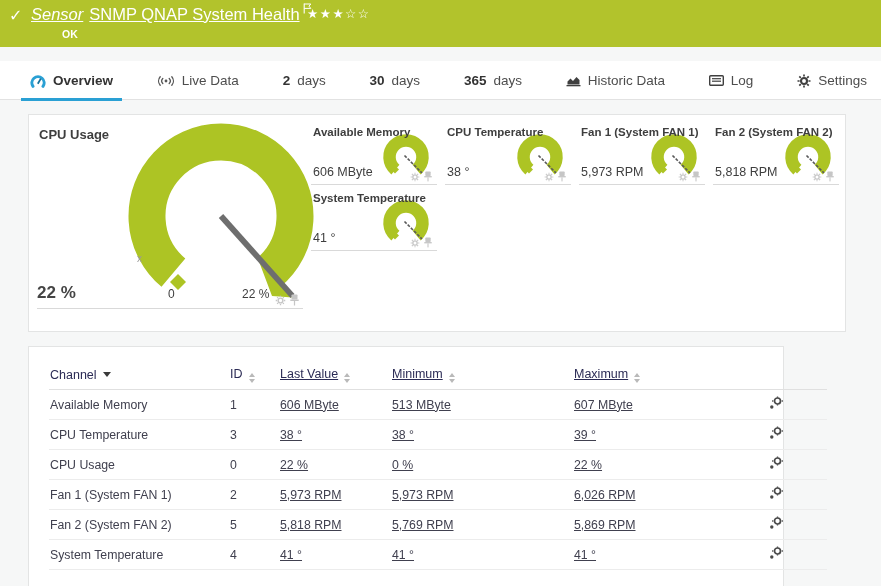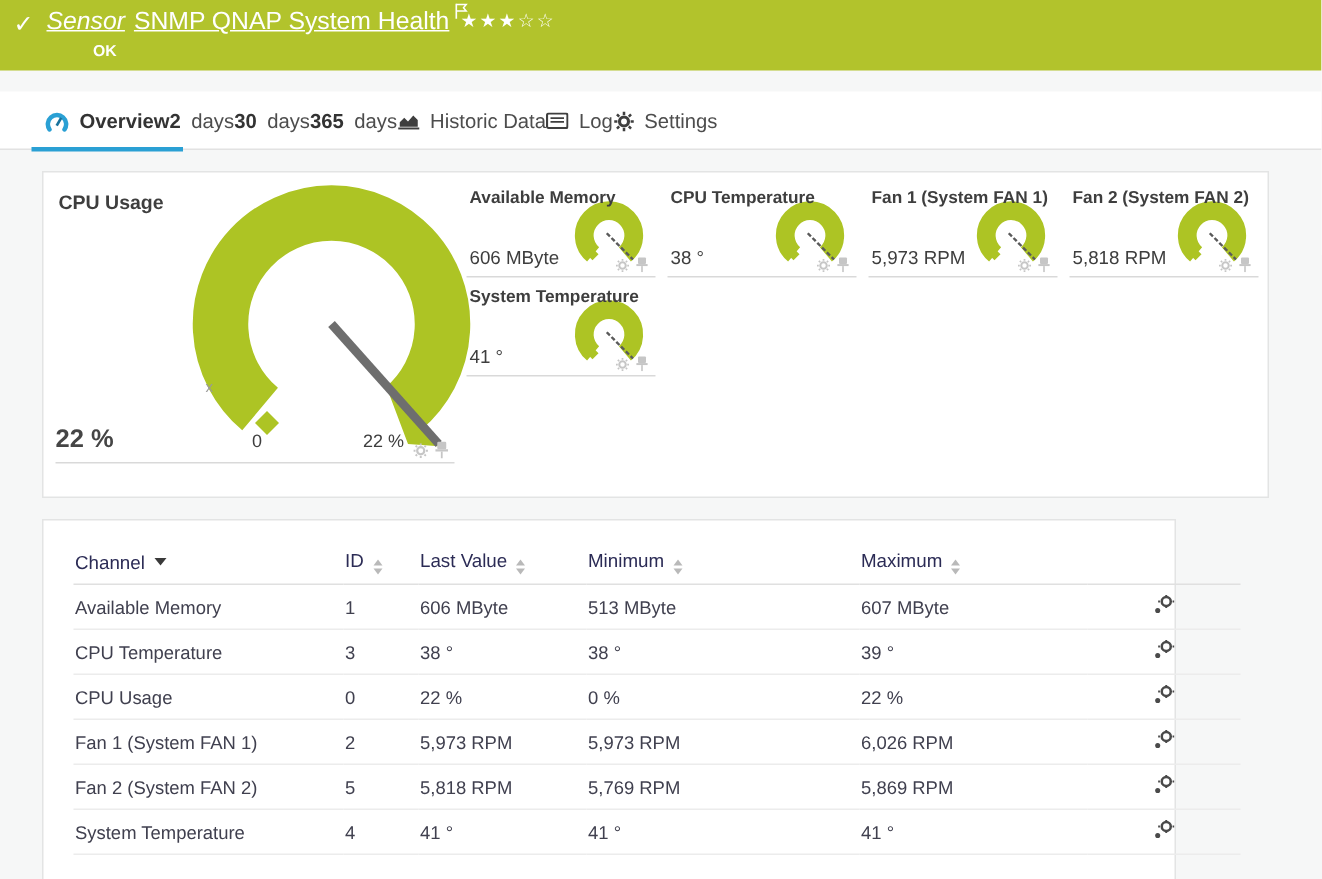--- a/index.html
+++ b/index.html
@@ -10,21 +10,21 @@
   .hdr{position:absolute;left:0;top:0;width:881px;height:47px;background:#b2c32c;}
   .hdr-check{position:absolute;left:9px;top:6px;font-size:16px;font-weight:700;color:#fff;}
   .hdr-title{position:absolute;left:31px;top:5px;font-size:16.5px;color:#fff;white-space:nowrap;text-decoration:underline;}
   .hdr-title i{margin-right:6px;}
   .hdr-flag{position:relative;top:-6px;margin-left:3px;display:inline-block;}
   .hdr-stars{position:absolute;left:307px;top:6px;color:#fff;font-size:12.5px;letter-spacing:1.5px;}
   .hdr-ok{position:absolute;left:46px;top:28px;font-size:10.5px;font-weight:700;color:#fff;margin-left:16px;}
 
   
   .tabbar{position:absolute;left:0;top:61px;width:881px;height:39px;background:#fff;
-          border-bottom:1px solid #e2e2e2;display:flex;
+          border-bottom:1px solid #e2e2e2;display:flex;justify-content:space-between;
           box-sizing:border-box;padding:0 14px 0 30px;}
   .tab{height:39px;display:flex;align-items:center;gap:7px;position:relative;
        font-size:13.5px;color:#4d4d4d;cursor:pointer;white-space:nowrap;}
   .tab .num{font-weight:700;color:#333;}
   .tab.active{color:#333;font-weight:700;}
   .tab.active::after{content:"";position:absolute;left:-9px;right:-9px;bottom:-1px;height:3px;background:#2aa0d4;}
 
   
   .panel{position:absolute;background:#fff;border:1px solid #e3e4e4;box-sizing:border-box;}
   .panel.gauges{left:28px;top:114px;width:818px;height:218px;}
@@ -52,21 +52,21 @@
   .gauge-cell .cell-value{position:absolute;left:2px;bottom:5px;font-size:12.5px;color:#3e3e3e;}
   .gauge-cell .mini-icons{position:absolute;right:5px;bottom:2px;}
 
   .mini-icons{display:inline-flex;gap:4px;align-items:center;cursor:pointer;}
 
   
   table.channels{position:absolute;left:20px;top:14px;width:778px;border-collapse:collapse;table-layout:fixed;}
   table.channels th{font-size:12.5px;font-weight:400;color:#2b2b55;height:26px;text-align:left;
                     border-bottom:1px solid #e0e0e0;cursor:pointer;white-space:nowrap;}
   table.channels td{font-size:12.3px;color:#40404f;height:27px;border-bottom:1px solid #ececec;white-space:nowrap;}
-  .col-right{text-align:left;padding-right:24px;}
+  .col-right{text-align:left;padding-right:24px;text-decoration:underline;}
   .col-gear{text-align:center !important;}
   .sort{display:inline-flex;flex-direction:column;gap:2px;margin-left:6px;vertical-align:1px;}
   .sort i{display:block;width:0;height:0;border-left:3.5px solid transparent;border-right:3.5px solid transparent;}
   .sort .up{border-bottom:4px solid #b9b9b9;}
   .sort .down{border-top:4px solid #b9b9b9;}
   .sort-active{display:inline-block;margin-left:6px;width:0;height:0;vertical-align:2px;
                border-left:4px solid transparent;border-right:4px solid transparent;border-top:5px solid #3a3a3a;}
   .gear-btn{background:none;border:none;padding:0;cursor:pointer;line-height:0;}
 </style>
 </head>
@@ -86,20 +86,32 @@
     <span class="hdr-ok">OK</span>
   </div>
 
   <div class="tabbar">
     <div class="tab active">
       <svg width="16" height="14" viewBox="0 0 16 14">
           <path d="M3 12.3 A6.1 6.1 0 1 1 13 12.3" fill="none" stroke="#2aa0d4" stroke-width="3" stroke-linecap="round"></path>
           <line x1="7.8" y1="9.8" x2="10.8" y2="4.6" stroke="#18729c" stroke-width="1.8"></line>
         </svg>
       <span>Overview</span>
+    </div>
+    <div class="tab">
+      <svg width="18" height="12" viewBox="0 0 18 12">
+          <g stroke="#555" stroke-width="1.3" fill="none" stroke-linecap="round">
+            <path d="M5.8 3.5 A3.6 3.6 0 0 0 5.8 8.5"></path>
+            <path d="M3.2 1.8 A6.3 6.3 0 0 0 3.2 10.2"></path>
+            <path d="M12.2 3.5 A3.6 3.6 0 0 1 12.2 8.5"></path>
+            <path d="M14.8 1.8 A6.3 6.3 0 0 1 14.8 10.2"></path>
+          </g>
+          <circle cx="9" cy="6" r="1.4" fill="#555"></circle>
+        </svg>
+      <span>Live Data</span>
     </div>
     <div class="tab">
       <span class="num">2</span>
       <span>days</span>
     </div>
     <div class="tab">
       <span class="num">30</span>
       <span>days</span>
     </div>
     <div class="tab">

